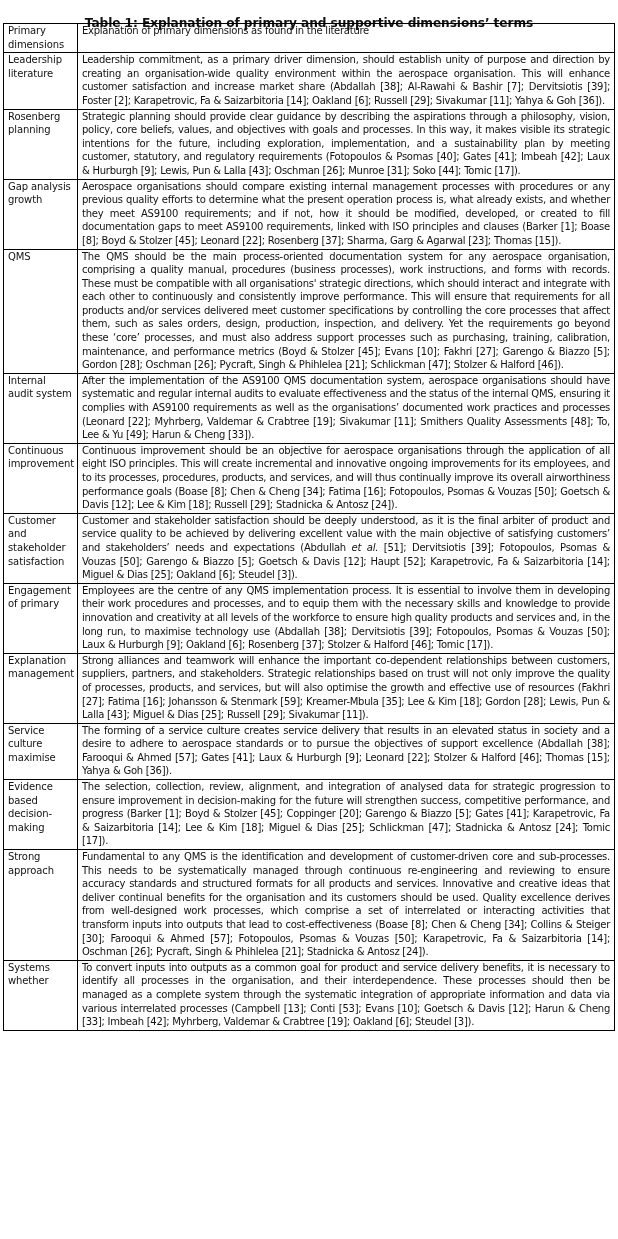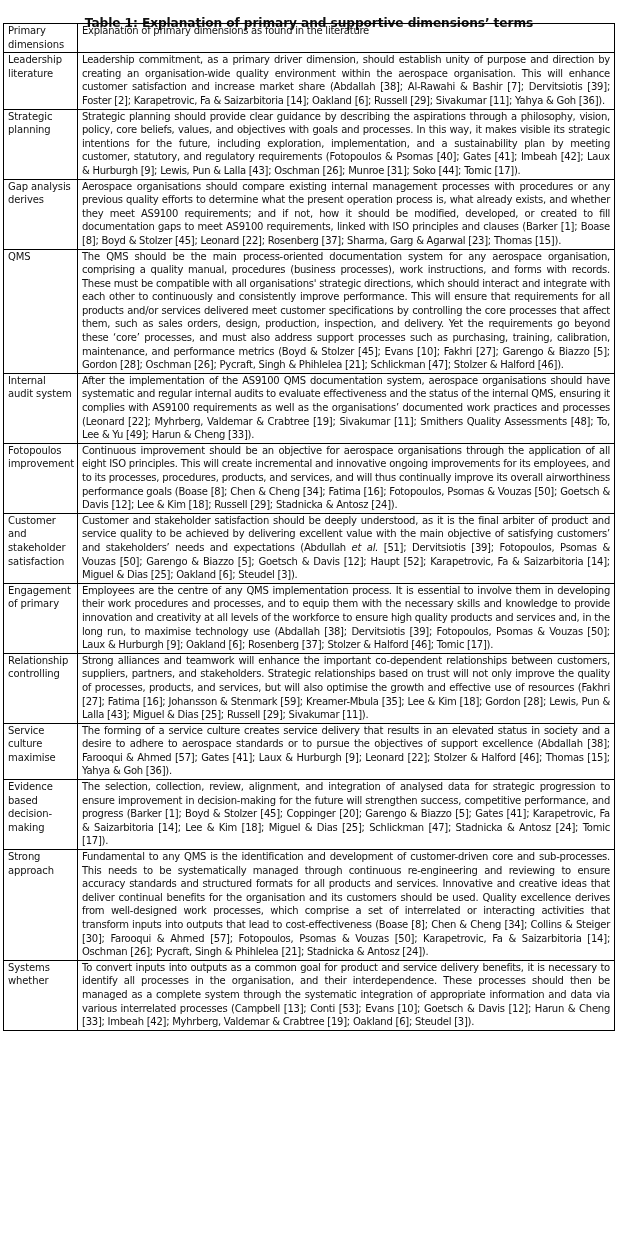--- a/index.html
+++ b/index.html
@@ -57,49 +57,49 @@
   <tbody>
     <tr>
       <td class="dim">Primary dimensions</td>
       <td class="exp">Explanation of primary dimensions as found in the literature</td>
     </tr>
     <tr>
       <td class="dim">Leadership literature</td>
       <td class="exp">Leadership commitment, as a primary driver dimension, should establish unity of purpose and direction by creating an organisation-wide quality environment within the aerospace organisation. This will enhance customer satisfaction and increase market share (Abdallah [38]; Al-Rawahi &amp; Bashir [7]; Dervitsiotis [39]; Foster [2]; Karapetrovic, Fa &amp; Saizarbitoria [14]; Oakland [6]; Russell [29]; Sivakumar [11]; Yahya &amp; Goh [36]).</td>
     </tr>
     <tr>
-      <td class="dim">Strategic planning</td>
+      <td class="dim">Rosenberg planning</td>
       <td class="exp">Strategic planning should provide clear guidance by describing the aspirations through a philosophy, vision, policy, core beliefs, values, and objectives with goals and processes. In this way, it makes visible its strategic intentions for the future, including exploration, implementation, and a sustainability plan by meeting customer, statutory, and regulatory requirements (Fotopoulos &amp; Psomas [40]; Gates [41]; Imbeah [42]; Laux &amp; Hurburgh [9]; Lewis, Pun &amp; Lalla [43]; Oschman [26]; Munroe [31]; Soko [44]; Tomic [17]).</td>
     </tr>
     <tr>
-      <td class="dim">Gap analysis derives</td>
+      <td class="dim">Gap analysis growth</td>
       <td class="exp">Aerospace organisations should compare existing internal management processes with procedures or any previous quality efforts to determine what the present operation process is, what already exists, and whether they meet AS9100 requirements; and if not, how it should be modified, developed, or created to fill documentation gaps to meet AS9100 requirements, linked with ISO principles and clauses (Barker [1]; Boase [8]; Boyd &amp; Stolzer [45]; Leonard [22]; Rosenberg [37]; Sharma, Garg &amp; Agarwal [23]; Thomas [15]).</td>
     </tr>
     <tr>
       <td class="dim">QMS</td>
       <td class="exp">The QMS should be the main process-oriented documentation system for any aerospace organisation, comprising a quality manual, procedures (business processes), work instructions, and forms with records. These must be compatible with all organisations' strategic directions, which should interact and integrate with each other to continuously and consistently improve performance. This will ensure that requirements for all products and/or services delivered meet customer specifications by controlling the core processes that affect them, such as sales orders, design, production, inspection, and delivery. Yet the requirements go beyond these ‘core’ processes, and must also address support processes such as purchasing, training, calibration, maintenance, and performance metrics (Boyd &amp; Stolzer [45]; Evans [10]; Fakhri [27]; Garengo &amp; Biazzo [5]; Gordon [28]; Oschman [26]; Pycraft, Singh &amp; Phihlelea [21]; Schlickman [47]; Stolzer &amp; Halford [46]).</td>
     </tr>
     <tr>
       <td class="dim">Internal audit system</td>
       <td class="exp">After the implementation of the AS9100 QMS documentation system, aerospace organisations should have systematic and regular internal audits to evaluate effectiveness and the status of the internal QMS, ensuring it complies with AS9100 requirements as well as the organisations’ documented work practices and processes (Leonard [22]; Myhrberg, Valdemar &amp; Crabtree [19]; Sivakumar [11]; Smithers Quality Assessments [48]; To, Lee &amp; Yu [49]; Harun &amp; Cheng [33]).</td>
     </tr>
     <tr>
-      <td class="dim">Fotopoulos improvement</td>
+      <td class="dim">Continuous improvement</td>
       <td class="exp">Continuous improvement should be an objective for aerospace organisations through the application of all eight ISO principles. This will create incremental and innovative ongoing improvements for its employees, and to its processes, procedures, products, and services, and will thus continually improve its overall airworthiness performance goals (Boase [8]; Chen &amp; Cheng [34]; Fatima [16]; Fotopoulos, Psomas &amp; Vouzas [50]; Goetsch &amp; Davis [12]; Lee &amp; Kim [18]; Russell [29]; Stadnicka &amp; Antosz [24]).</td>
     </tr>
     <tr>
       <td class="dim">Customer and stakeholder satisfaction</td>
       <td class="exp"><span>Customer and stakeholder satisfaction should be deeply understood, as it is the final arbiter of product and service quality to be achieved by delivering excellent value with the main objective of satisfying customers’ and stakeholders’ needs and expectations (Abdullah </span><em>et al.</em><span> [51]; Dervitsiotis [39]; Fotopoulos, Psomas &amp; Vouzas [50]; Garengo &amp; Biazzo [5]; Goetsch &amp; Davis [12]; Haupt [52]; Karapetrovic, Fa &amp; Saizarbitoria [14]; Miguel &amp; Dias [25]; Oakland [6]; Steudel [3]).</span></td>
     </tr>
     <tr>
       <td class="dim">Engagement of primary</td>
       <td class="exp">Employees are the centre of any QMS implementation process. It is essential to involve them in developing their work procedures and processes, and to equip them with the necessary skills and knowledge to provide innovation and creativity at all levels of the workforce to ensure high quality products and services and, in the long run, to maximise technology use (Abdallah [38]; Dervitsiotis [39]; Fotopoulos, Psomas &amp; Vouzas [50]; Laux &amp; Hurburgh [9]; Oakland [6]; Rosenberg [37]; Stolzer &amp; Halford [46]; Tomic [17]).</td>
     </tr>
     <tr>
-      <td class="dim">Relationship controlling</td>
+      <td class="dim">Explanation management</td>
       <td class="exp">Strong alliances and teamwork will enhance the important co-dependent relationships between customers, suppliers, partners, and stakeholders. Strategic relationships based on trust will not only improve the quality of processes, products, and services, but will also optimise the growth and effective use of resources (Fakhri [27]; Fatima [16]; Johansson &amp; Stenmark [59]; Kreamer-Mbula [35]; Lee &amp; Kim [18]; Gordon [28]; Lewis, Pun &amp; Lalla [43]; Miguel &amp; Dias [25]; Russell [29]; Sivakumar [11]).</td>
     </tr>
     <tr>
       <td class="dim">Service culture maximise</td>
       <td class="exp">The forming of a service culture creates service delivery that results in an elevated status in society and a desire to adhere to aerospace standards or to pursue the objectives of support excellence (Abdallah [38]; Farooqui &amp; Ahmed [57]; Gates [41]; Laux &amp; Hurburgh [9]; Leonard [22]; Stolzer &amp; Halford [46]; Thomas [15]; Yahya &amp; Goh [36]).</td>
     </tr>
     <tr>
       <td class="dim">Evidence based decision-making</td>
       <td class="exp">The selection, collection, review, alignment, and integration of analysed data for strategic progression to ensure improvement in decision-making for the future will strengthen success, competitive performance, and progress (Barker [1]; Boyd &amp; Stolzer [45]; Coppinger [20]; Garengo &amp; Biazzo [5]; Gates [41]; Karapetrovic, Fa &amp; Saizarbitoria [14]; Lee &amp; Kim [18]; Miguel &amp; Dias [25]; Schlickman [47]; Stadnicka &amp; Antosz [24]; Tomic [17]).</td>
     </tr>

